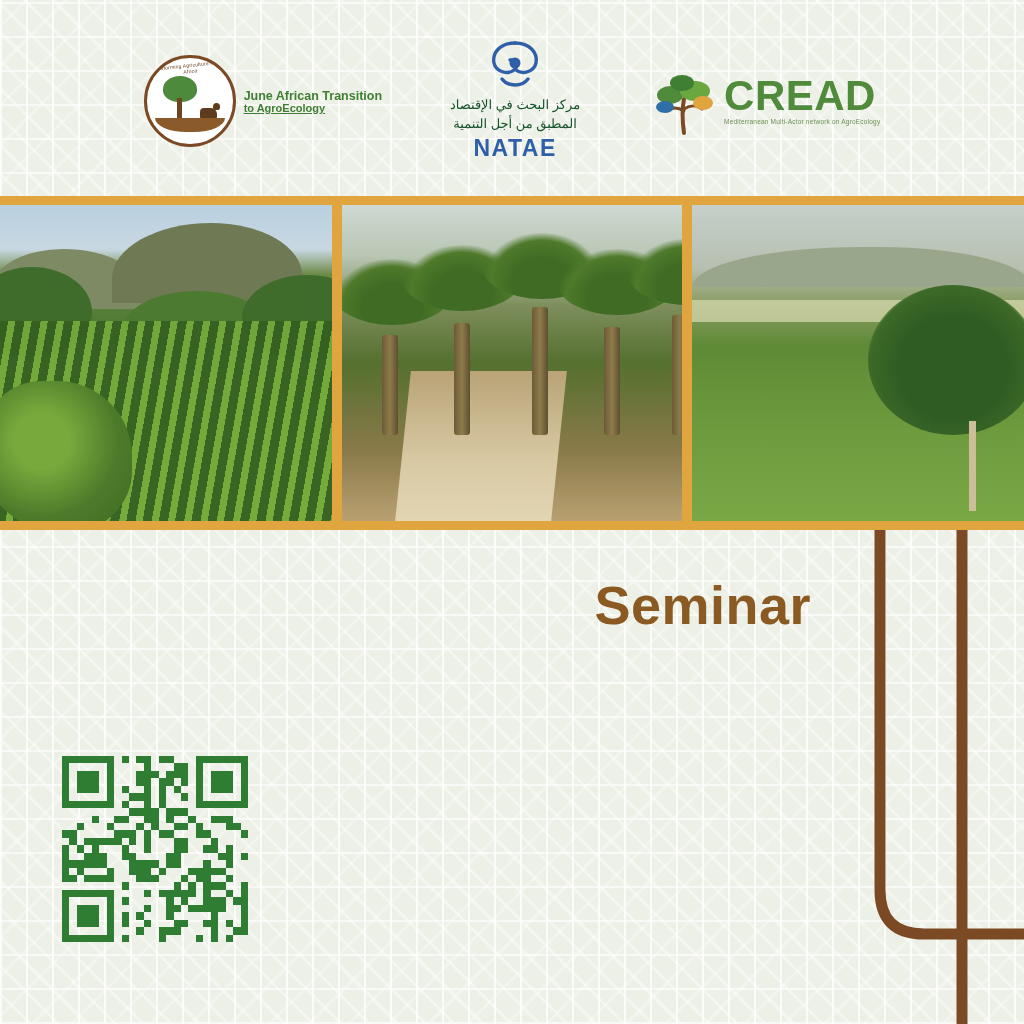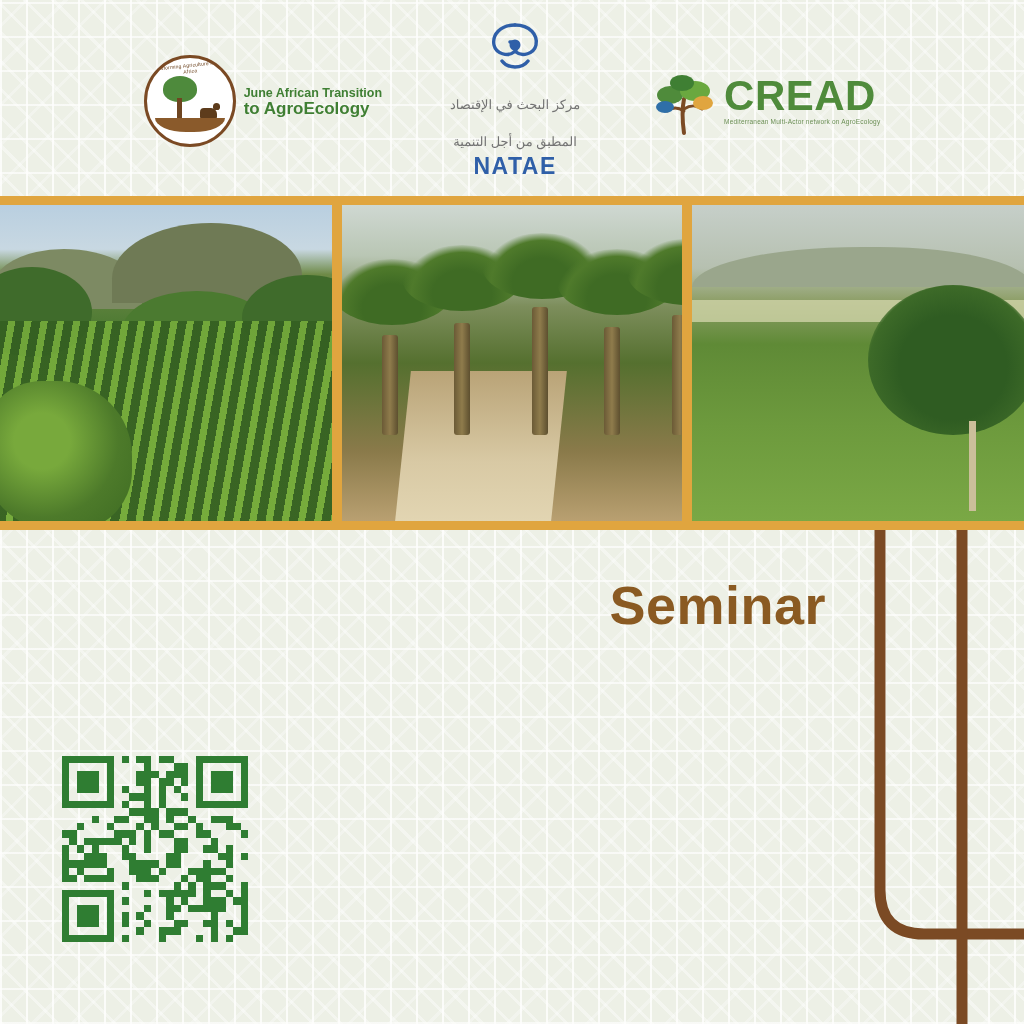--- a/index.html
+++ b/index.html
@@ -122,47 +122,48 @@
     color: #3f7f33;
     letter-spacing: .5px;
   }
   .natae-sub1 {
     font-size: 12.5px;
     font-weight: bold;
     color: #3f7f33;
     margin-top: 3px;
   }
   .natae-sub2 {
-    font-size: 17px;
+    font-size: 11px;
     font-weight: bold;
     color: #3f7f33;
+    text-decoration: underline;
   }
 
   
   .logo-cread {
     position: relative;
     text-align: center;
     width: 170px;
   }
   .cread-mark {
     position: relative;
     height: 56px;
   }
   .cread-swirl {
     position: absolute;
     left: 50%;
     top: 0;
     transform: translateX(-50%);
   }
   .cread-ar {
     font-size: 13px;
-    color: #737373;
+    color: #14532d;
     direction: rtl;
     line-height: 1.25;
-    margin-top: 20px;
+    margin-top: 2px;
   }
   .cread-name {
     font-size: 23px;
     font-weight: bold;
     color: #2f5fa8;
     letter-spacing: 1.5px;
     margin-top: 3px;
   }
 
   
@@ -324,21 +325,21 @@
     right: 0;
     top: 530px;
     width: 180px;
     height: 494px;
     pointer-events: none;
   }
 
   
   .title-block {
     position: absolute;
-    right: 198px;
+    right: 213px;
     top: 578px;
     width: 700px;
     text-align: right;
   }
   .seminar {
     font-size: 54px;
     font-weight: bold;
     color: #8a5a22;
     letter-spacing: .5px;
     line-height: 1;

